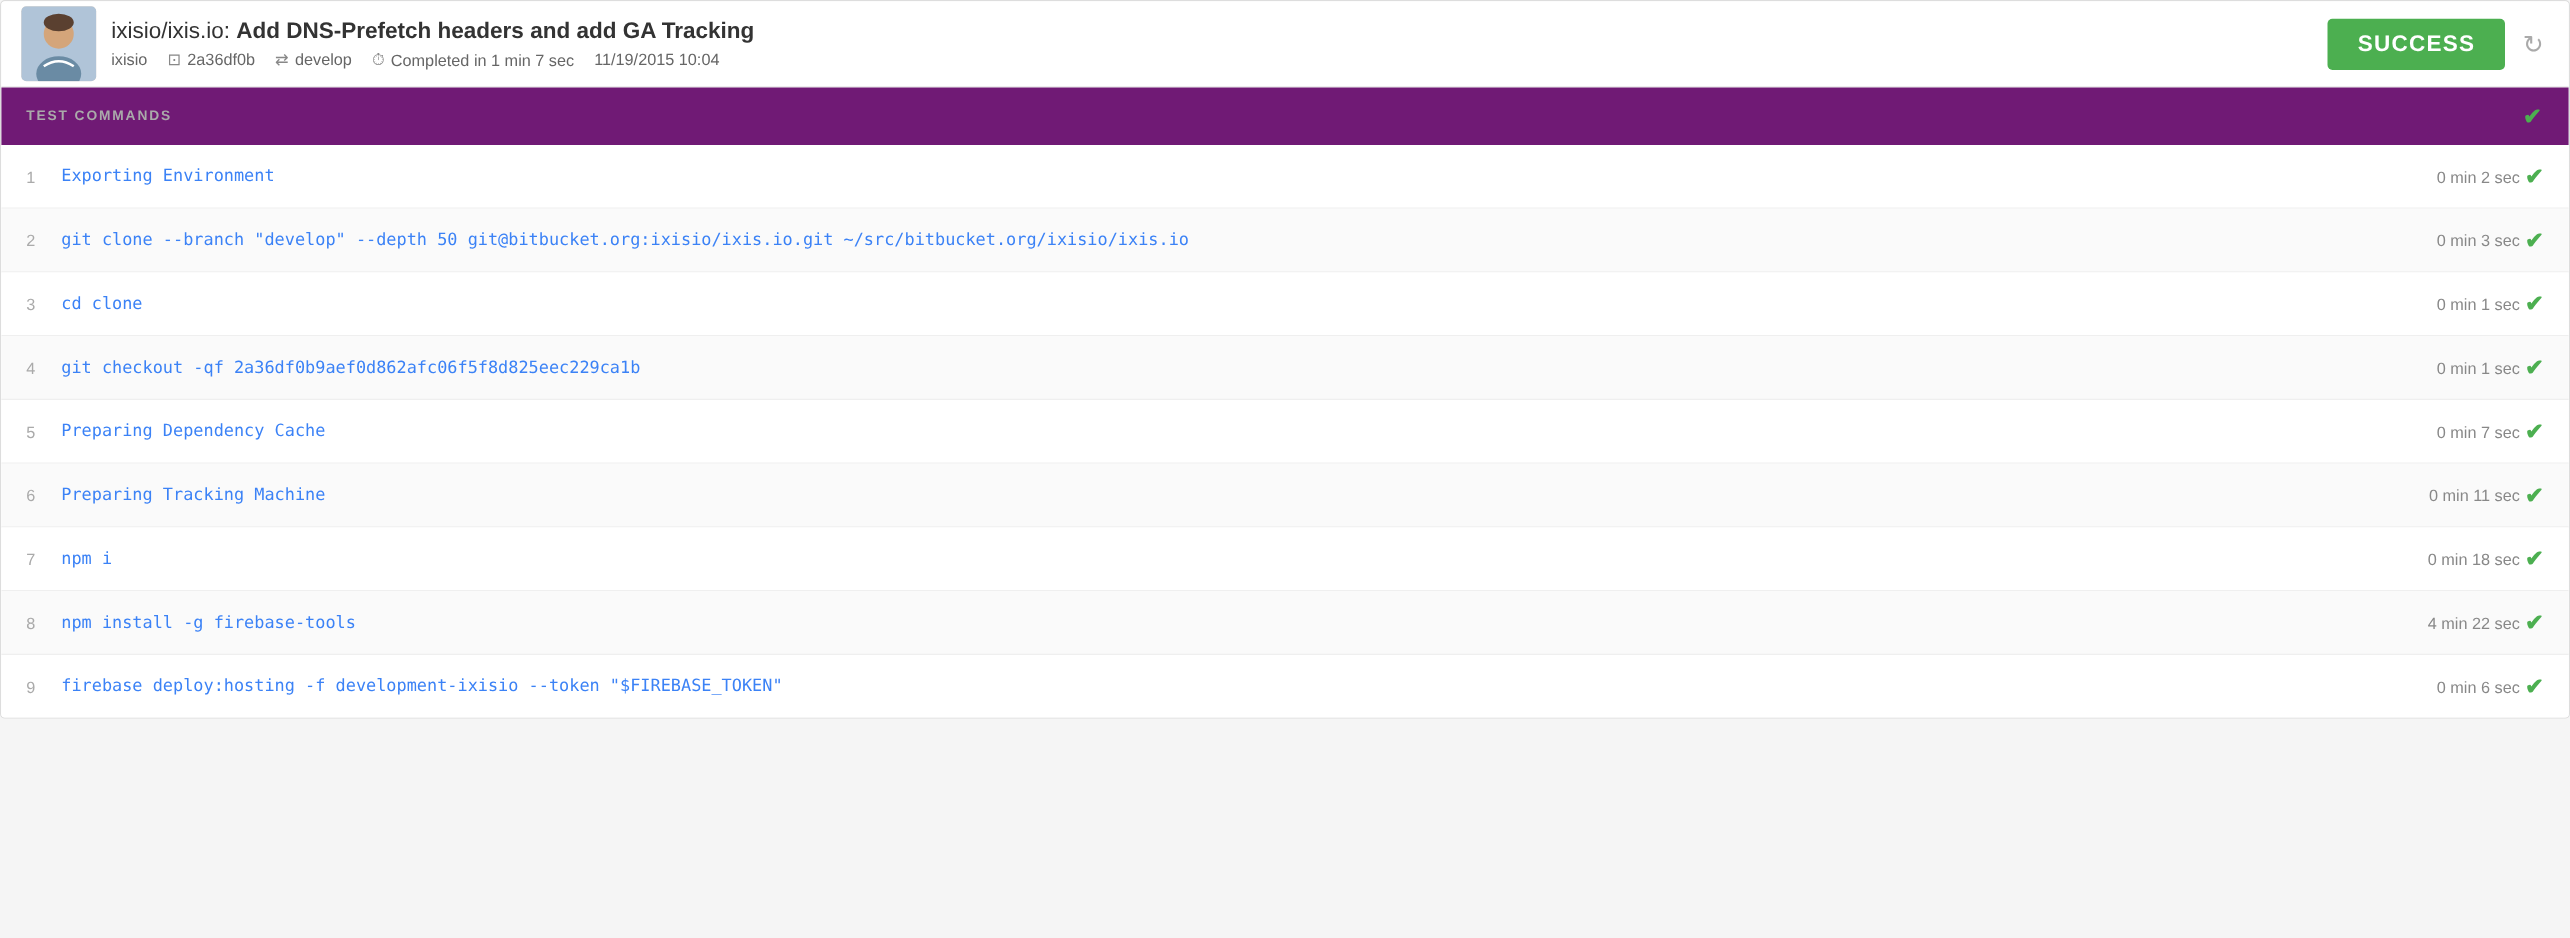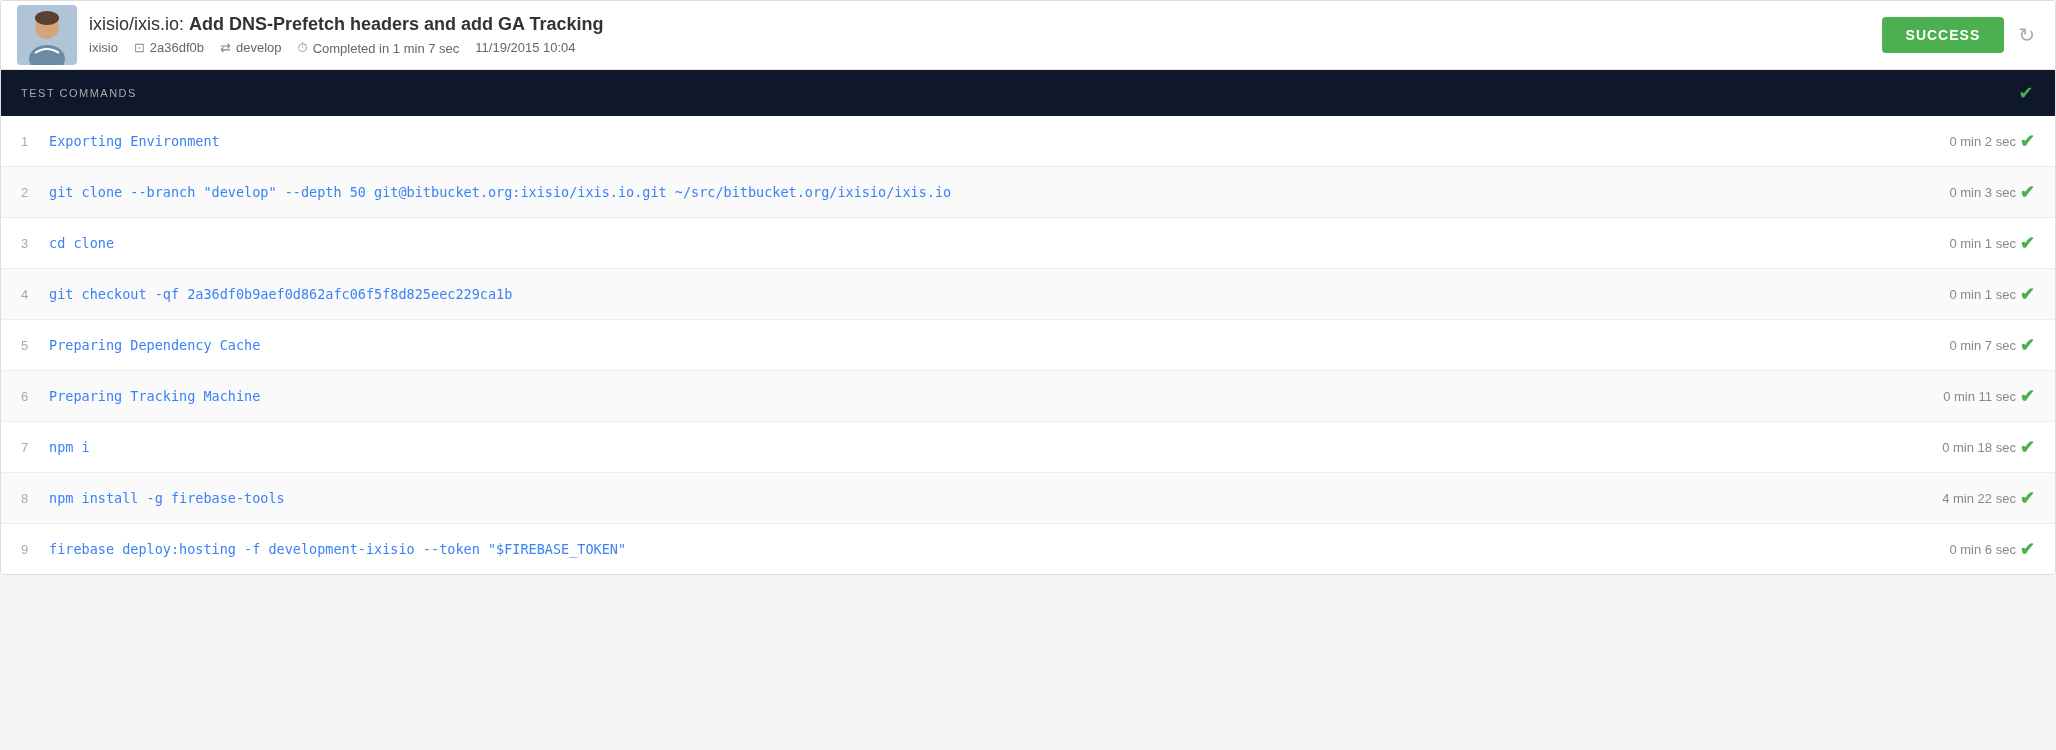--- a/index.html
+++ b/index.html
@@ -74,42 +74,42 @@
     .header-actions {
       display: flex;
       align-items: center;
       gap: 10px;
     }
 
     .success-btn {
       background: #4caf50;
       color: #fff;
       font-weight: 700;
-      font-size: 14px;
+      font-size: 18px;
       letter-spacing: 1px;
       padding: 10px 24px;
       border: none;
       border-radius: 4px;
       cursor: pointer;
       text-transform: uppercase;
     }
 
     .refresh-icon {
       color: #aaa;
       font-size: 20px;
       cursor: pointer;
       padding: 4px;
     }
 
     
     .section-header {
-      background: #0f172a;
+      background: #701a75;
       color: #aaa;
       font-size: 11px;
-      font-weight: 400;
+      font-weight: 700;
       letter-spacing: 1.5px;
       text-transform: uppercase;
       padding: 12px 20px;
       display: flex;
       align-items: center;
       justify-content: space-between;
     }
 
     .section-check {
       color: #4caf50;

